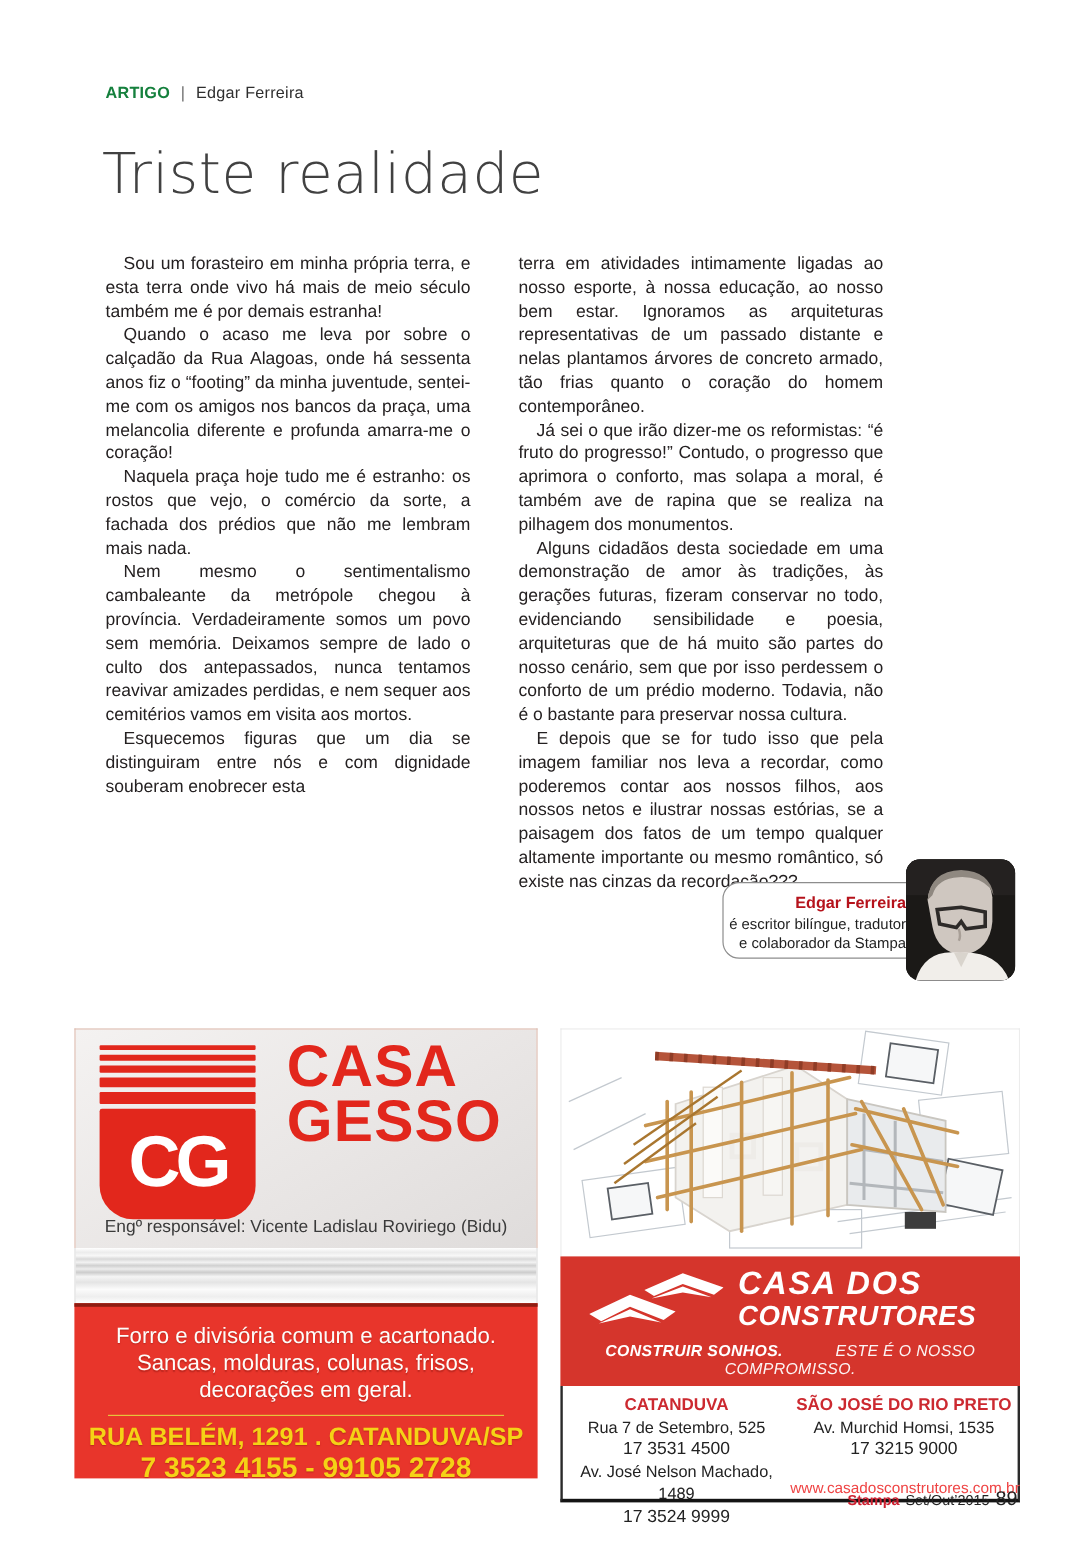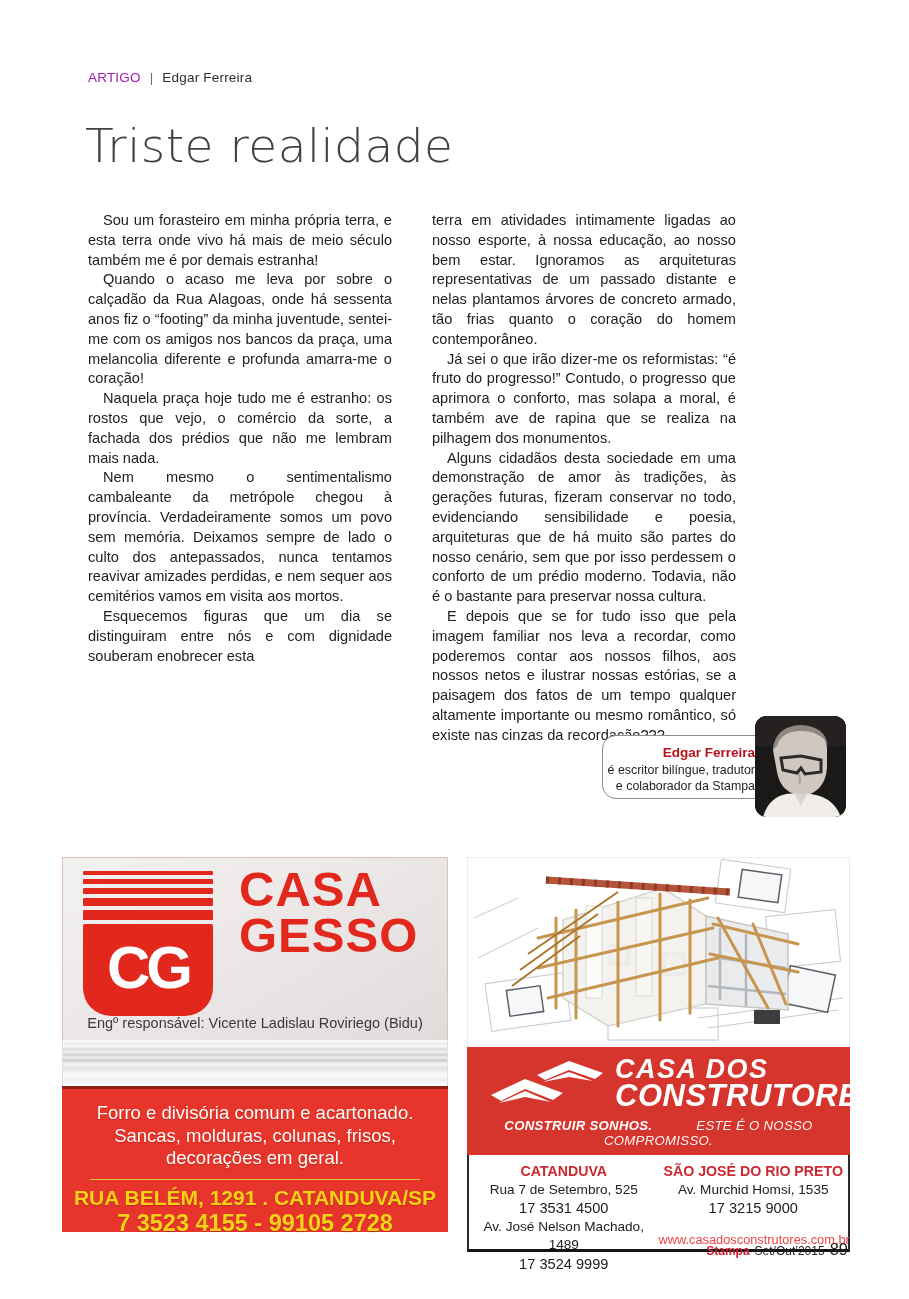--- a/index.html
+++ b/index.html
@@ -5,21 +5,21 @@
   * { margin:0; padding:0; box-sizing:border-box; }
   html,body { background:#ffffff; }
   .page {
     position:relative; width:909px; height:1299px; margin:0 auto;
     background:#ffffff; overflow:hidden;
     font-family:"Liberation Sans", sans-serif;
   }
 
   
   .kicker { position:absolute; left:88px; top:70px; font-size:13.5px; letter-spacing:.2px; }
-  .kicker .section { color:#a21caf; font-weight:normal; }
+  .kicker .section { color:#15803d; font-weight:bold; }
   .kicker .sep { color:#6b6b6b; margin:0 5px; font-weight:300; }
   .kicker .kauthor { color:#2e2e2e; }
 
   .page-title {
     position:absolute; left:85px; top:118px;
     font-size:47px; font-weight:200; color:#414141; letter-spacing:.5px;
     font-family:"DejaVu Sans","Liberation Sans",sans-serif;
   }
 
   
@@ -86,21 +86,21 @@
     text-shadow:0 1px 1px rgba(110,15,8,.35); }
 
   
   .ad-constr { position:absolute; left:467px; top:857px; width:383px; height:375px; }
   .constr-img { height:190px; background:#ffffff; border:1px solid #ececec; border-bottom:none; }
   .constr-img svg { display:block; }
   .constr-red { position:relative; height:108px; background:#d5352c;font-style:italic; }
   .constr-logo { position:absolute; left:24px; top:10px; }
   .constr-name { position:absolute; left:148px; top:9px; color:#ffffff; font-weight:bold; }
   .constr-name .n1 { font-size:27px; line-height:27px; letter-spacing:1.5px; }
-  .constr-name .n2 { font-size:31px; line-height:26px; letter-spacing:.5px; }
+  .constr-name .n2 { font-size:23px; line-height:26px; letter-spacing:.5px; }
   .constr-tag {
     position:absolute; bottom:7px; left:0; width:100%; text-align:center;
     color:#ffffff; font-size:13.2px; letter-spacing:.3px;
   }
   .constr-tag .t1 { font-weight:bold; }
   .constr-tag .t2 { font-weight:normal; opacity:.95;margin-left:40px; }
   .constr-info {
     height:97px; background:#ffffff; display:flex;
     border-left:2px solid #2a2a2a; border-right:2px solid #2a2a2a; border-bottom:3px solid #141414;
     padding-top:7px;

